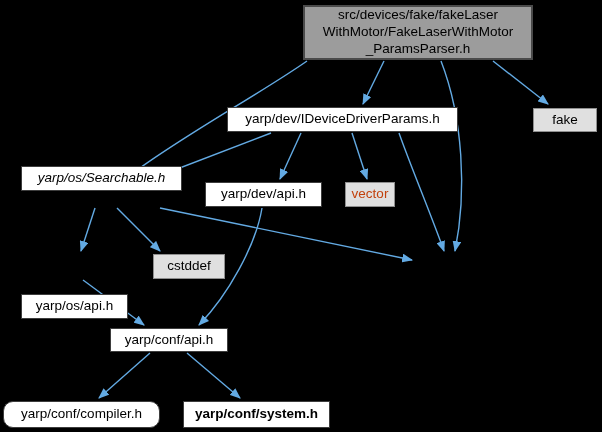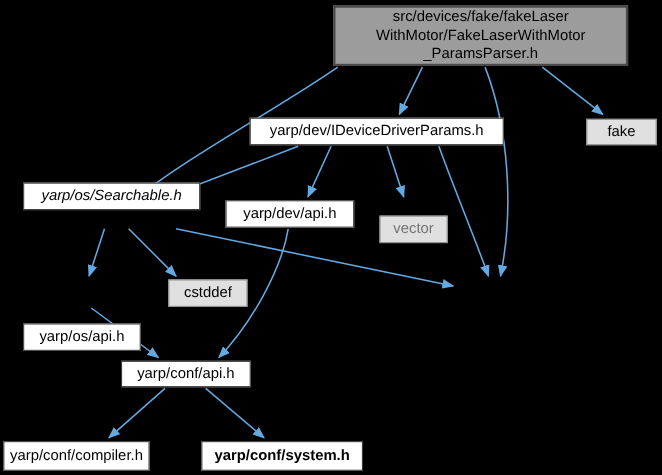--- a/index.html
+++ b/index.html
@@ -46,26 +46,26 @@
       <path class="edge" d="M352,133 L367,179" stroke="#63aae3" marker-end="url(#arrow)"></path>
       <path class="edge" d="M399,133 C411,167 432,217 444,251" stroke="#63aae3" marker-end="url(#arrow)"></path>
       <path class="edge" d="M95,208 L81,251" stroke="#63aae3" marker-end="url(#arrow)"></path>
       <path class="edge" d="M117,208 L160,251" stroke="#63aae3" marker-end="url(#arrow)"></path>
       <path class="edge" d="M160,208 L412,260" stroke="#63aae3" marker-end="url(#arrow)"></path>
       <path class="edge" d="M262,208 C256,245 228,295 199,325" stroke="#63aae3" marker-end="url(#arrow)"></path>
       <path class="edge" d="M83,280 L144,325" stroke="#63aae3" marker-end="url(#arrow)"></path>
       <path class="edge" d="M150,353 L99,398" stroke="#63aae3" marker-end="url(#arrow)"></path>
       <path class="edge" d="M187,353 L240,398" stroke="#63aae3" marker-end="url(#arrow)"></path>
     </svg>
-<div class="node focus" style="left: 303px; top: 5px; width: 268px; height: 55px; background: rgb(156, 156, 156); border-color: rgb(74, 74, 74); color: rgb(0, 0, 0);"><span>src/devices/fake/fakeLaser
+<div class="node focus" style="left: 303px; top: 5px; width: 230px; height: 55px; background: rgb(156, 156, 156); border-color: rgb(74, 74, 74); color: rgb(0, 0, 0);"><span>src/devices/fake/fakeLaser
 WithMotor/FakeLaserWithMotor
 _ParamsParser.h</span></div>
     <div class="node header" style="left: 227px; top: 107px; width: 231px; height: 25px; background: rgb(255, 255, 255); border-color: rgb(61, 61, 61); color: rgb(0, 0, 0);"><span>yarp/dev/IDeviceDriverParams.h</span></div>
     <div class="node system" style="left: 533px; top: 108px; width: 64px; height: 24px; background: rgb(224, 224, 224); border-color: rgb(143, 143, 143); color: rgb(0, 0, 0);"><span>fake</span></div>
     <div class="node header" style="left: 21px; top: 166px; width: 161px; height: 25px; background: rgb(255, 255, 255); border-color: rgb(61, 61, 61); color: rgb(0, 0, 0); font-style: italic;"><span>yarp/os/Searchable.h</span></div>
     <div class="node header" style="left: 205px; top: 182px; width: 117px; height: 25px; background: rgb(255, 255, 255); border-color: rgb(61, 61, 61); color: rgb(0, 0, 0);"><span>yarp/dev/api.h</span></div>
-    <div class="node system" style="left: 345px; top: 196px; width: 62px; height: 25px; background: rgb(224, 224, 224); border-color: rgb(143, 143, 143); color: #737373;"><span>vector</span></div>
+    <div class="node system" style="left: 345px; top: 182px; width: 50px; height: 25px; background: rgb(224, 224, 224); border-color: rgb(143, 143, 143); color: #c2410c;"><span>vector</span></div>
     <div class="node header" style="left: 21px; top: 254px; width: 107px; height: 25px; background: rgb(255, 255, 255); border-color: rgb(61, 61, 61); color: rgb(0, 0, 0); margin-top: 40px;"><span>yarp/os/api.h</span></div>
     <div class="node system" style="left: 153px; top: 254px; width: 72px; height: 25px; background: rgb(224, 224, 224); border-color: rgb(143, 143, 143); color: rgb(0, 0, 0);"><span>cstddef</span></div>
     <div class="node header" style="left: 110px; top: 328px; width: 118px; height: 24px; background: rgb(255, 255, 255); border-color: rgb(61, 61, 61); color: rgb(0, 0, 0);"><span>yarp/conf/api.h</span></div>
-    <div class="node header" style="left: 3px; top: 401px; width: 133px; height: 27px; background: rgb(255, 255, 255); border-color: rgb(61, 61, 61); color: rgb(0, 0, 0);"><span>yarp/conf/compiler.h</span></div>
+    <div class="node header" style="left: 3px; top: 401px; width: 157px; height: 27px; background: rgb(255, 255, 255); border-color: rgb(61, 61, 61); color: rgb(0, 0, 0); border-radius: 10px;"><span>yarp/conf/compiler.h</span></div>
     <div class="node header" style="left: 183px; top: 401px; width: 147px; height: 27px; background: rgb(255, 255, 255); border-color: rgb(61, 61, 61); color: rgb(0, 0, 0); font-weight: bold;"><span>yarp/conf/system.h</span></div>
   </div>
 
 </body></html>

